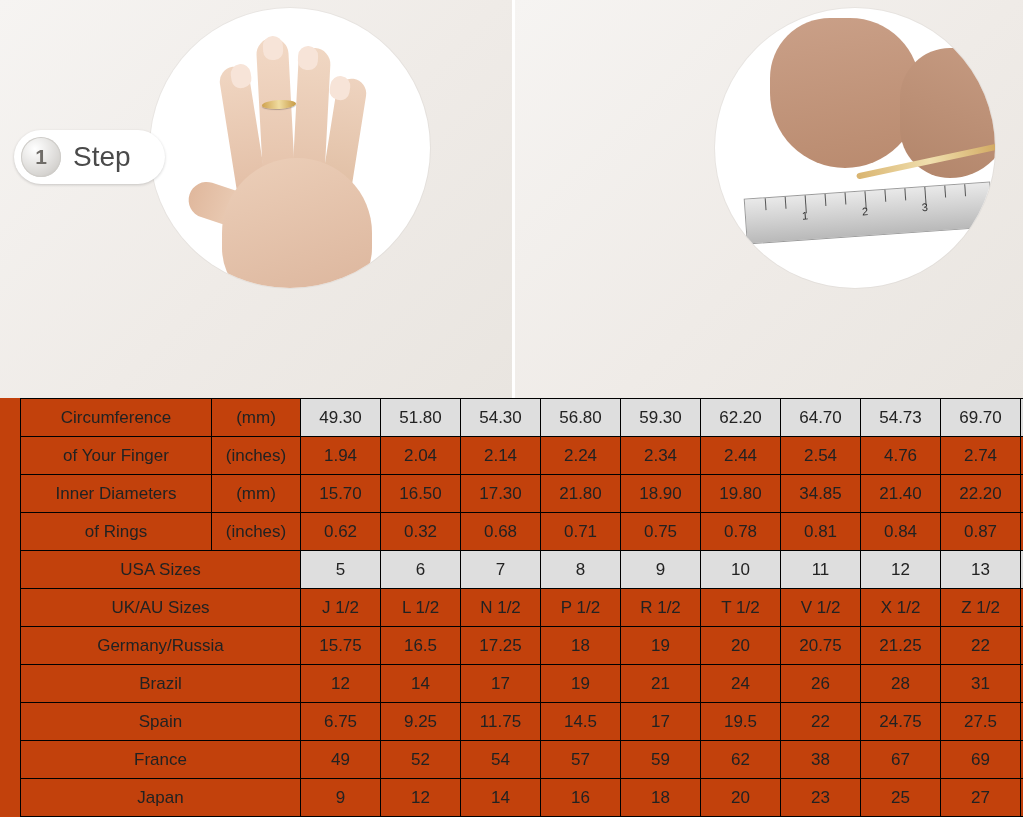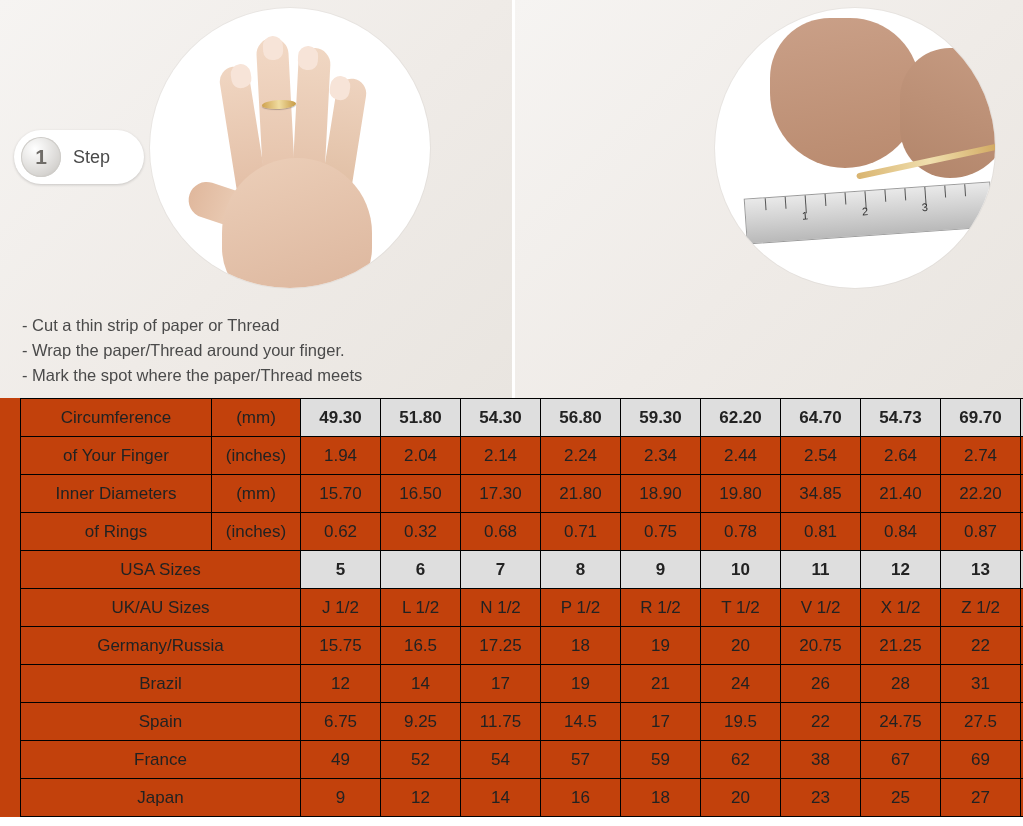--- a/index.html
+++ b/index.html
@@ -123,21 +123,21 @@
     margin: 7px 12px 7px 7px;
     border-radius: 50%;
     background: radial-gradient(circle at 35% 30%, #ffffff, #d6d4d1 70%, #b9b6b2);
     color: #6f6c68;
     font-size: 21px;
     font-weight: bold;
     display: flex; align-items: center; justify-content: center;
     box-shadow: inset 0 0 0 1px #cfcdc9;
   }
   .step-word {
-    font-size: 18px;
+    font-size: 28px;
     color: #4a4a4a;
   }
 
   
   .instructions {
     position: absolute;
     bottom: 10px;
     font-size: 16.5px;
     color: #4a4a4a;
     line-height: 25px;
@@ -176,21 +176,20 @@
     width: 186px;
     text-align: center;
   }
   td.unit {
     width: 84px;
     text-align: left;
     padding-left: 6px;
   }
   td.shade {
     background: #dedede;
-    font-weight: bold;
   }
   .col { width: 75px; }
 </style>
 </head>
 <body>
 
 <div class="page">
 
   <div class="steps">
 
@@ -210,25 +209,20 @@
           <div class="skin l-palm"></div>
           <div class="l-ring"></div>
         </div>
       </div>
 
       <div class="step-badge left">
         <div class="step-num">1</div>
         <div class="step-word">Step</div>
       </div>
 
-      <div class="instructions left">
-        <div>-  Cut a thin strip of paper or Thread</div>
-        <div>-  Wrap the paper/Thread around your finger.</div>
-        <div>-  Mark the spot where the paper/Thread meets</div>
-      </div>
     </div>
 
     <div class="step-panel right">
 
       <div class="photo right">
         <div class="hand-wrap">
           <div class="skin2 r-hand-top"></div>
           <div class="skin2 r-hand-bot"></div>
           <div class="r-thread"></div>
           <div class="r-ruler">
@@ -275,21 +269,21 @@
         <tr>
           <td class="label-c">of Your Finger</td>
           <td class="unit">(inches)</td>
           <td class="col">1.94</td>
           <td class="col">2.04</td>
           <td class="col">2.14</td>
           <td class="col">2.24</td>
           <td class="col">2.34</td>
           <td class="col">2.44</td>
           <td class="col">2.54</td>
-          <td class="col">2.64</td>
+          <td class="col">4.76</td>
           <td class="col">2.74</td>
           <td class="col">2.85</td>
         </tr>
 
         <tr>
           <td class="label-c">Inner Diameters</td>
           <td class="unit">(mm)</td>
           <td class="col">15.70</td>
           <td class="col">16.50</td>
           <td class="col">17.30</td>

